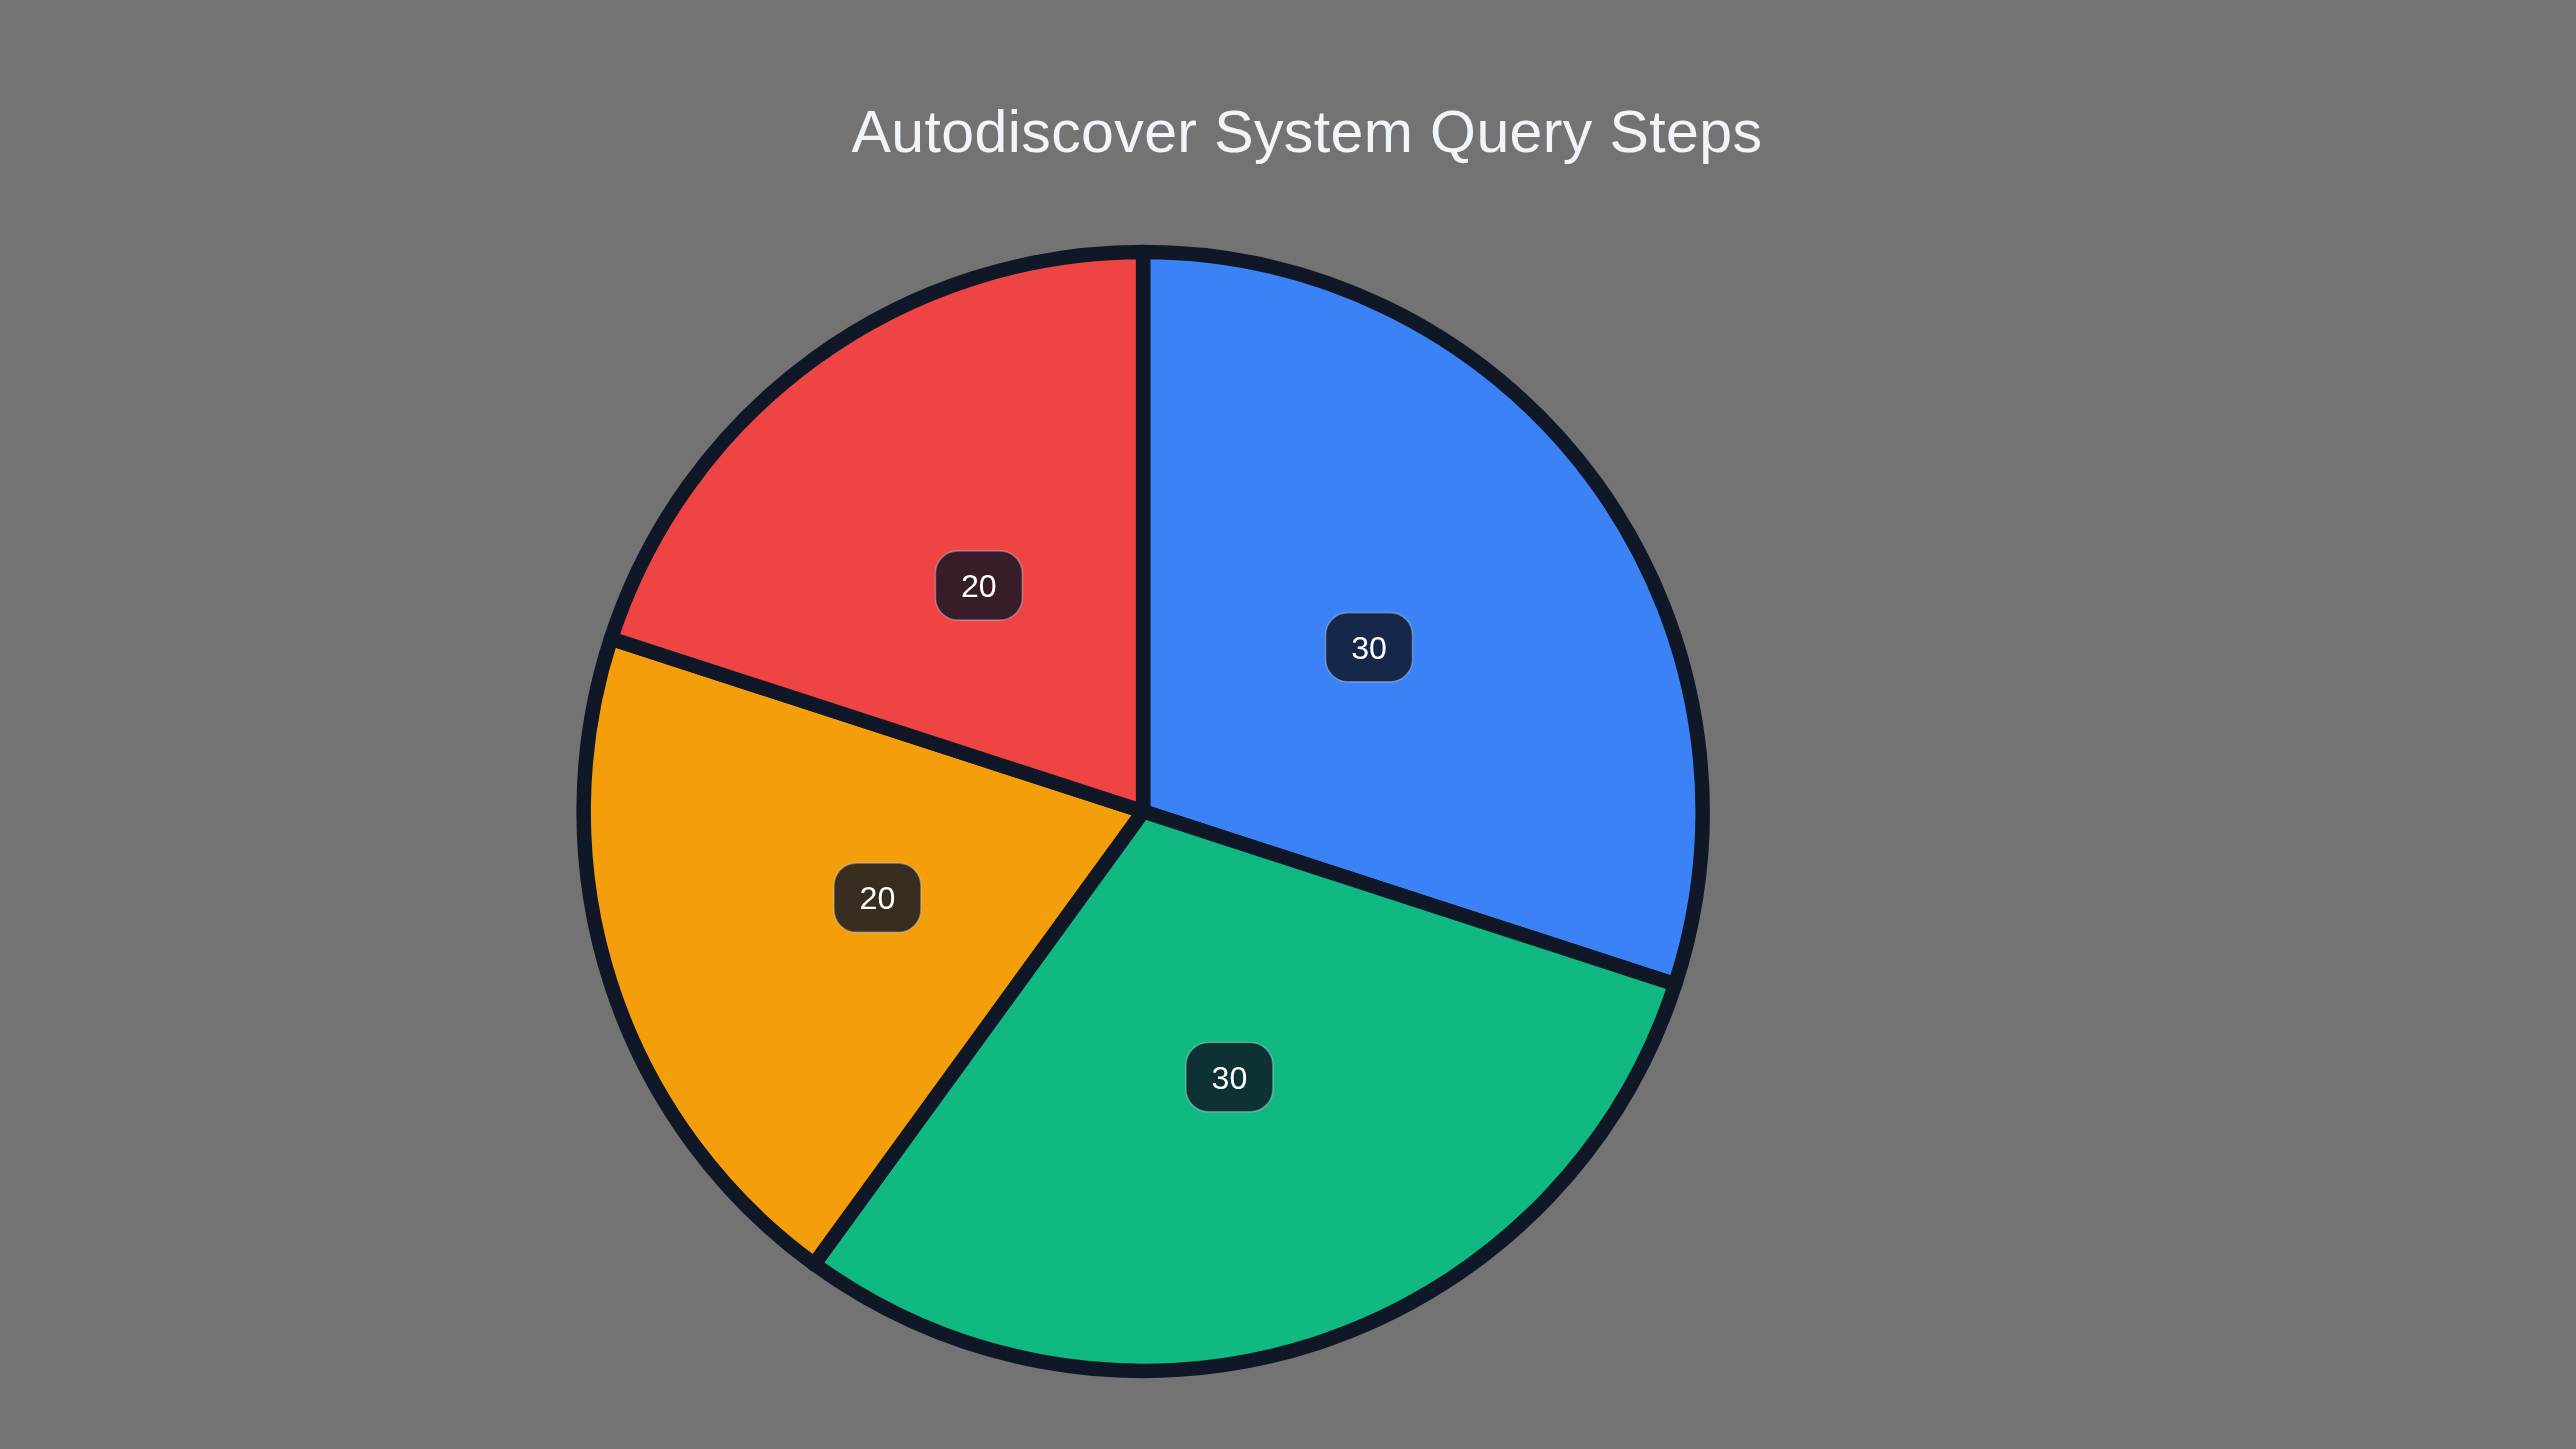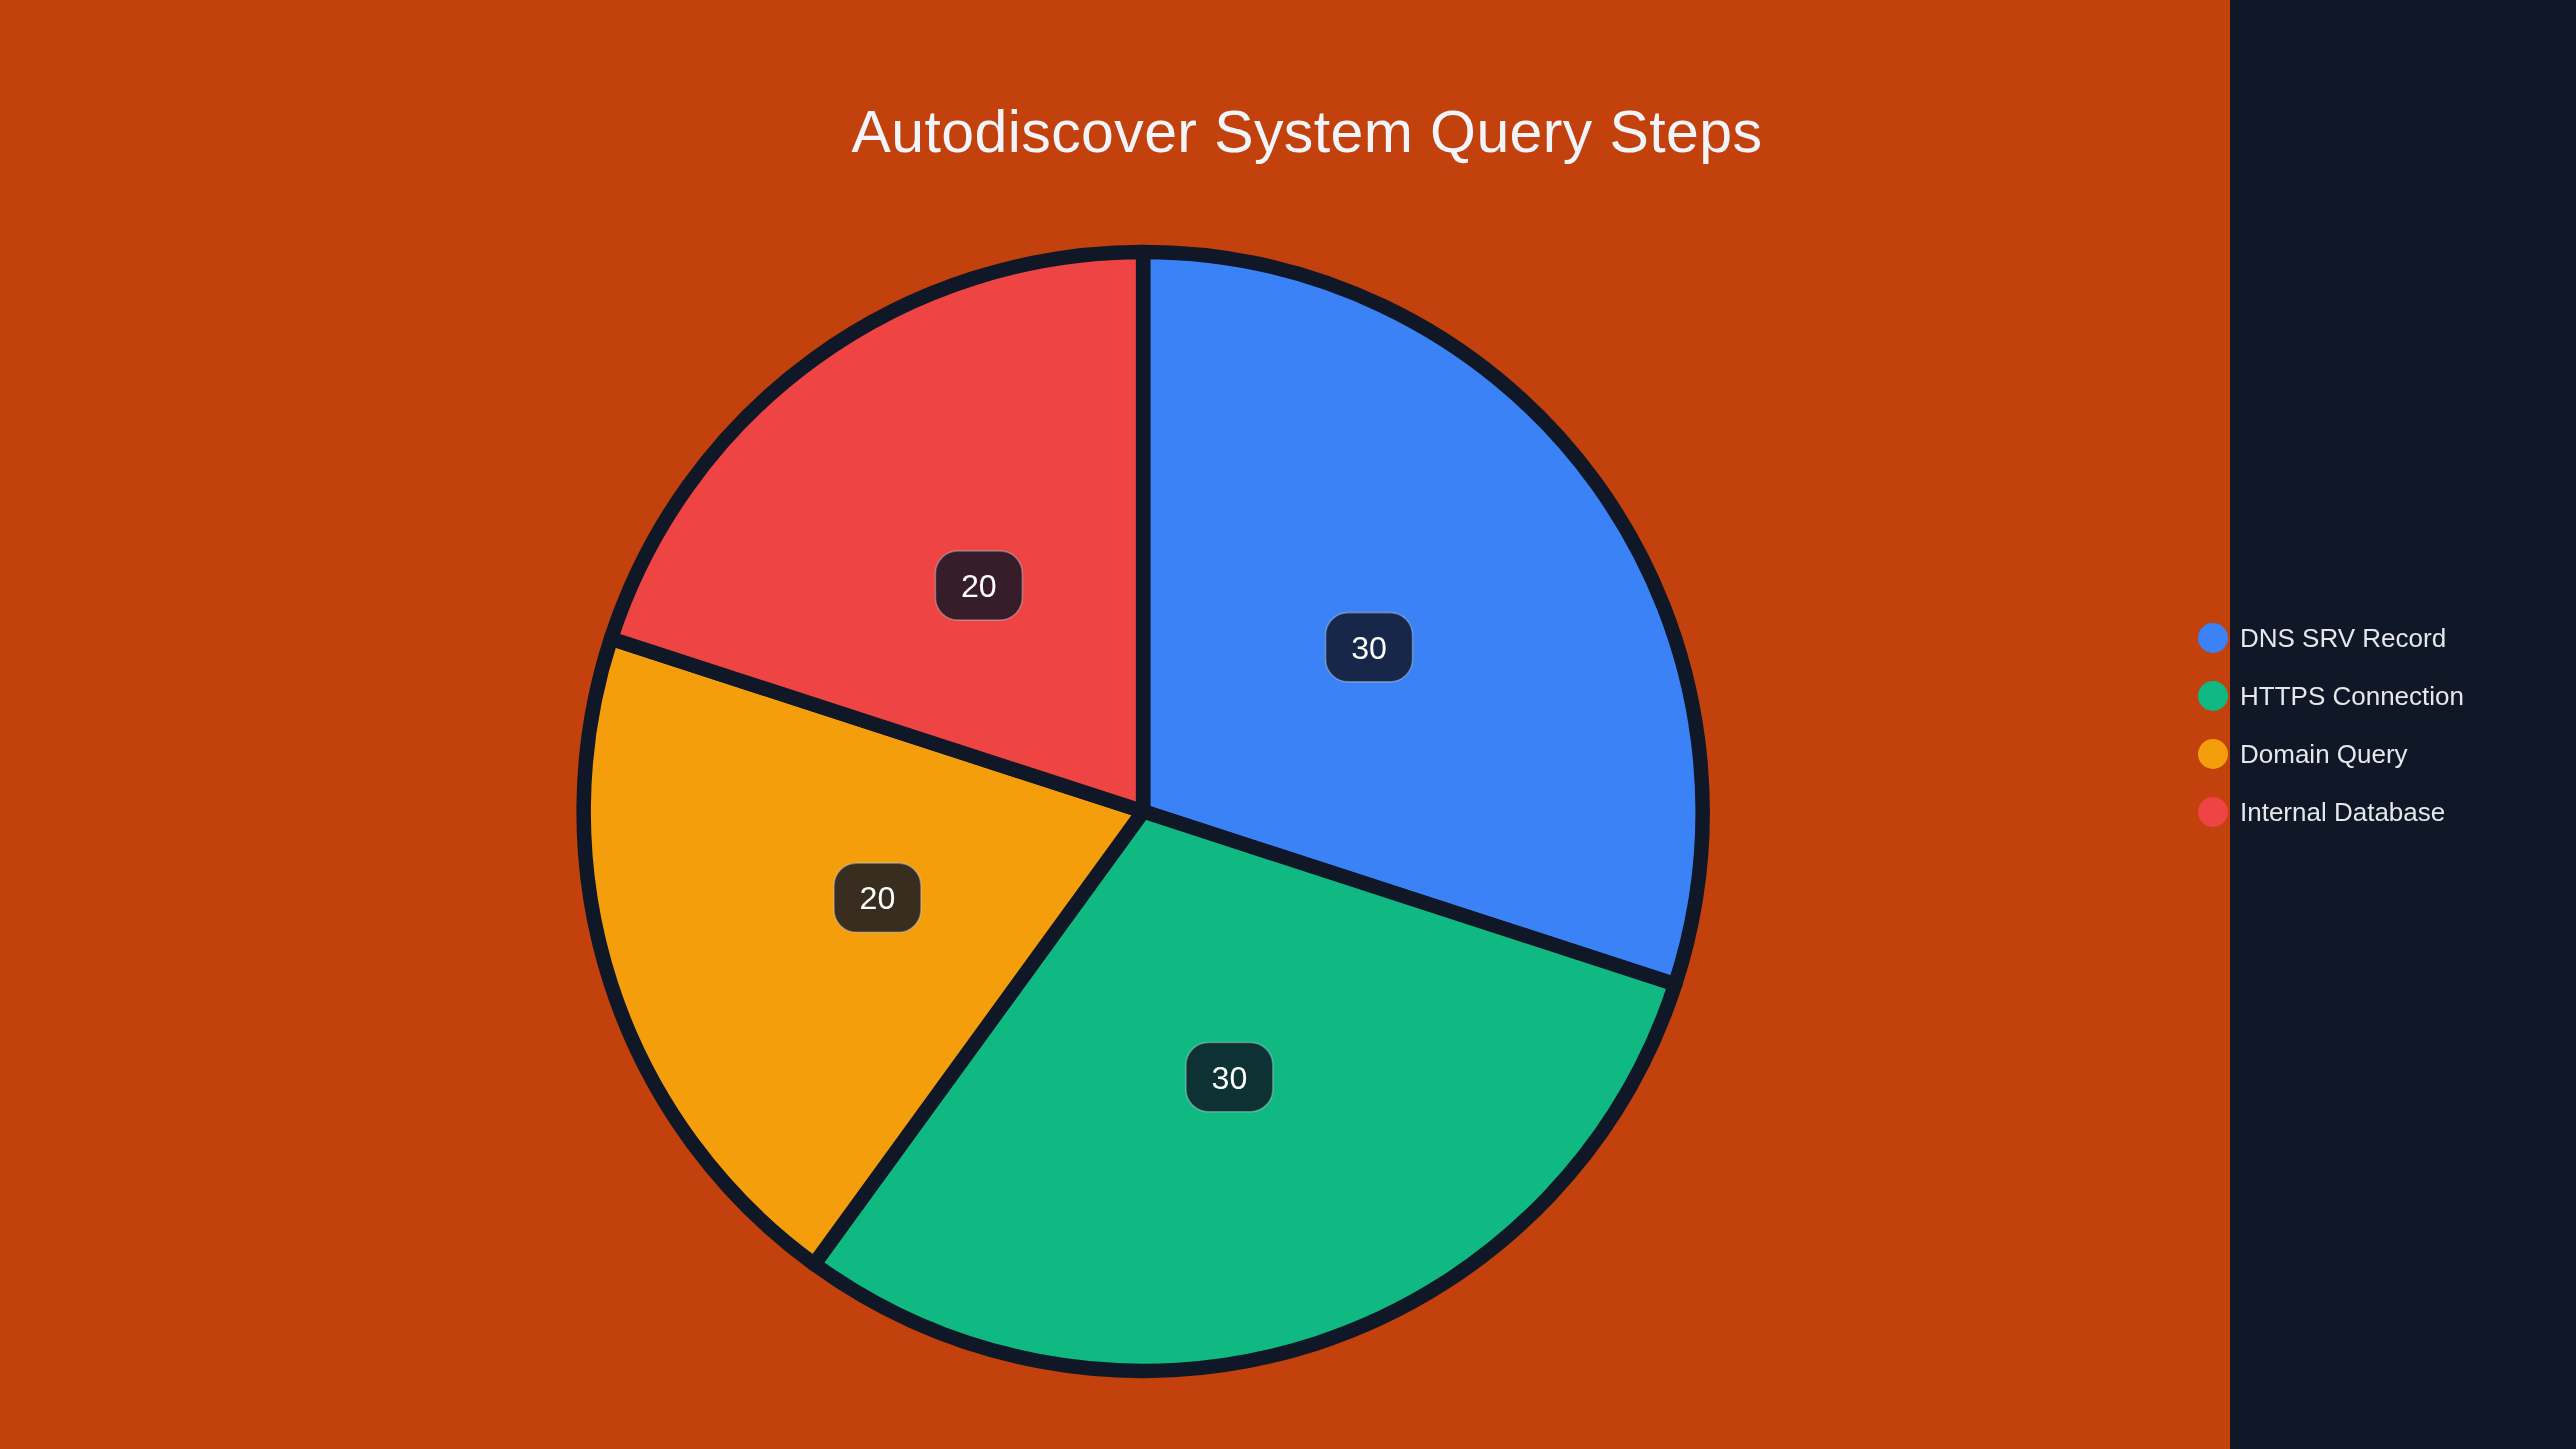--- a/index.html
+++ b/index.html
@@ -6,23 +6,23 @@
     margin: 0;
     padding: 0;
     background: #101828;
     width: 2576px;
     height: 1449px;
     overflow: hidden;
     font-family: "Liberation Sans", sans-serif;
   }
   .stage {
     position: relative;
-    width: 2230px;
+    width: 2576px;
     height: 1449px;
-    background: #c2410c;
+    background: #737373;
     text-align: center;
   }
   .chart-title {
     position: absolute;
     top: 98px;
     left: 1307px;
     transform: translateX(-50%);
     white-space: nowrap;
     font-size: 59px;
     font-weight: 500;
@@ -87,32 +87,14 @@
       <g>
         <rect x="1036.0" y="1072.2" width="108" height="86" rx="28" fill="rgba(15,20,35,0.82)" stroke="rgba(203,213,225,0.4)" stroke-width="2"></rect>
         <text x="1090.0" y="1115.2" text-anchor="middle" dy="0.36em" class="slice-label-text" fill="#ffffff">20</text>
       </g>
       <g>
         <rect x="1162.0" y="684.3" width="108" height="86" rx="28" fill="rgba(15,20,35,0.82)" stroke="rgba(203,213,225,0.4)" stroke-width="2"></rect>
         <text x="1216.0" y="727.3" text-anchor="middle" dy="0.36em" class="slice-label-text" fill="#ffffff">20</text>
       </g>
     </svg>
 
-  <div class="legend" id="legend">
-      <div class="legend-row">
-        <span class="legend-dot" style="background: rgb(59, 130, 246);"></span>
-        <span class="legend-label">DNS SRV Record</span>
-      </div>
-      <div class="legend-row">
-        <span class="legend-dot" style="background: rgb(16, 185, 129);"></span>
-        <span class="legend-label">HTTPS Connection</span>
-      </div>
-      <div class="legend-row">
-        <span class="legend-dot" style="background: rgb(245, 158, 11);"></span>
-        <span class="legend-label">Domain Query</span>
-      </div>
-      <div class="legend-row">
-        <span class="legend-dot" style="background: rgb(239, 68, 68);"></span>
-        <span class="legend-label">Internal Database</span>
-      </div>
-    </div>
 </div>
 
 
 </body></html>

